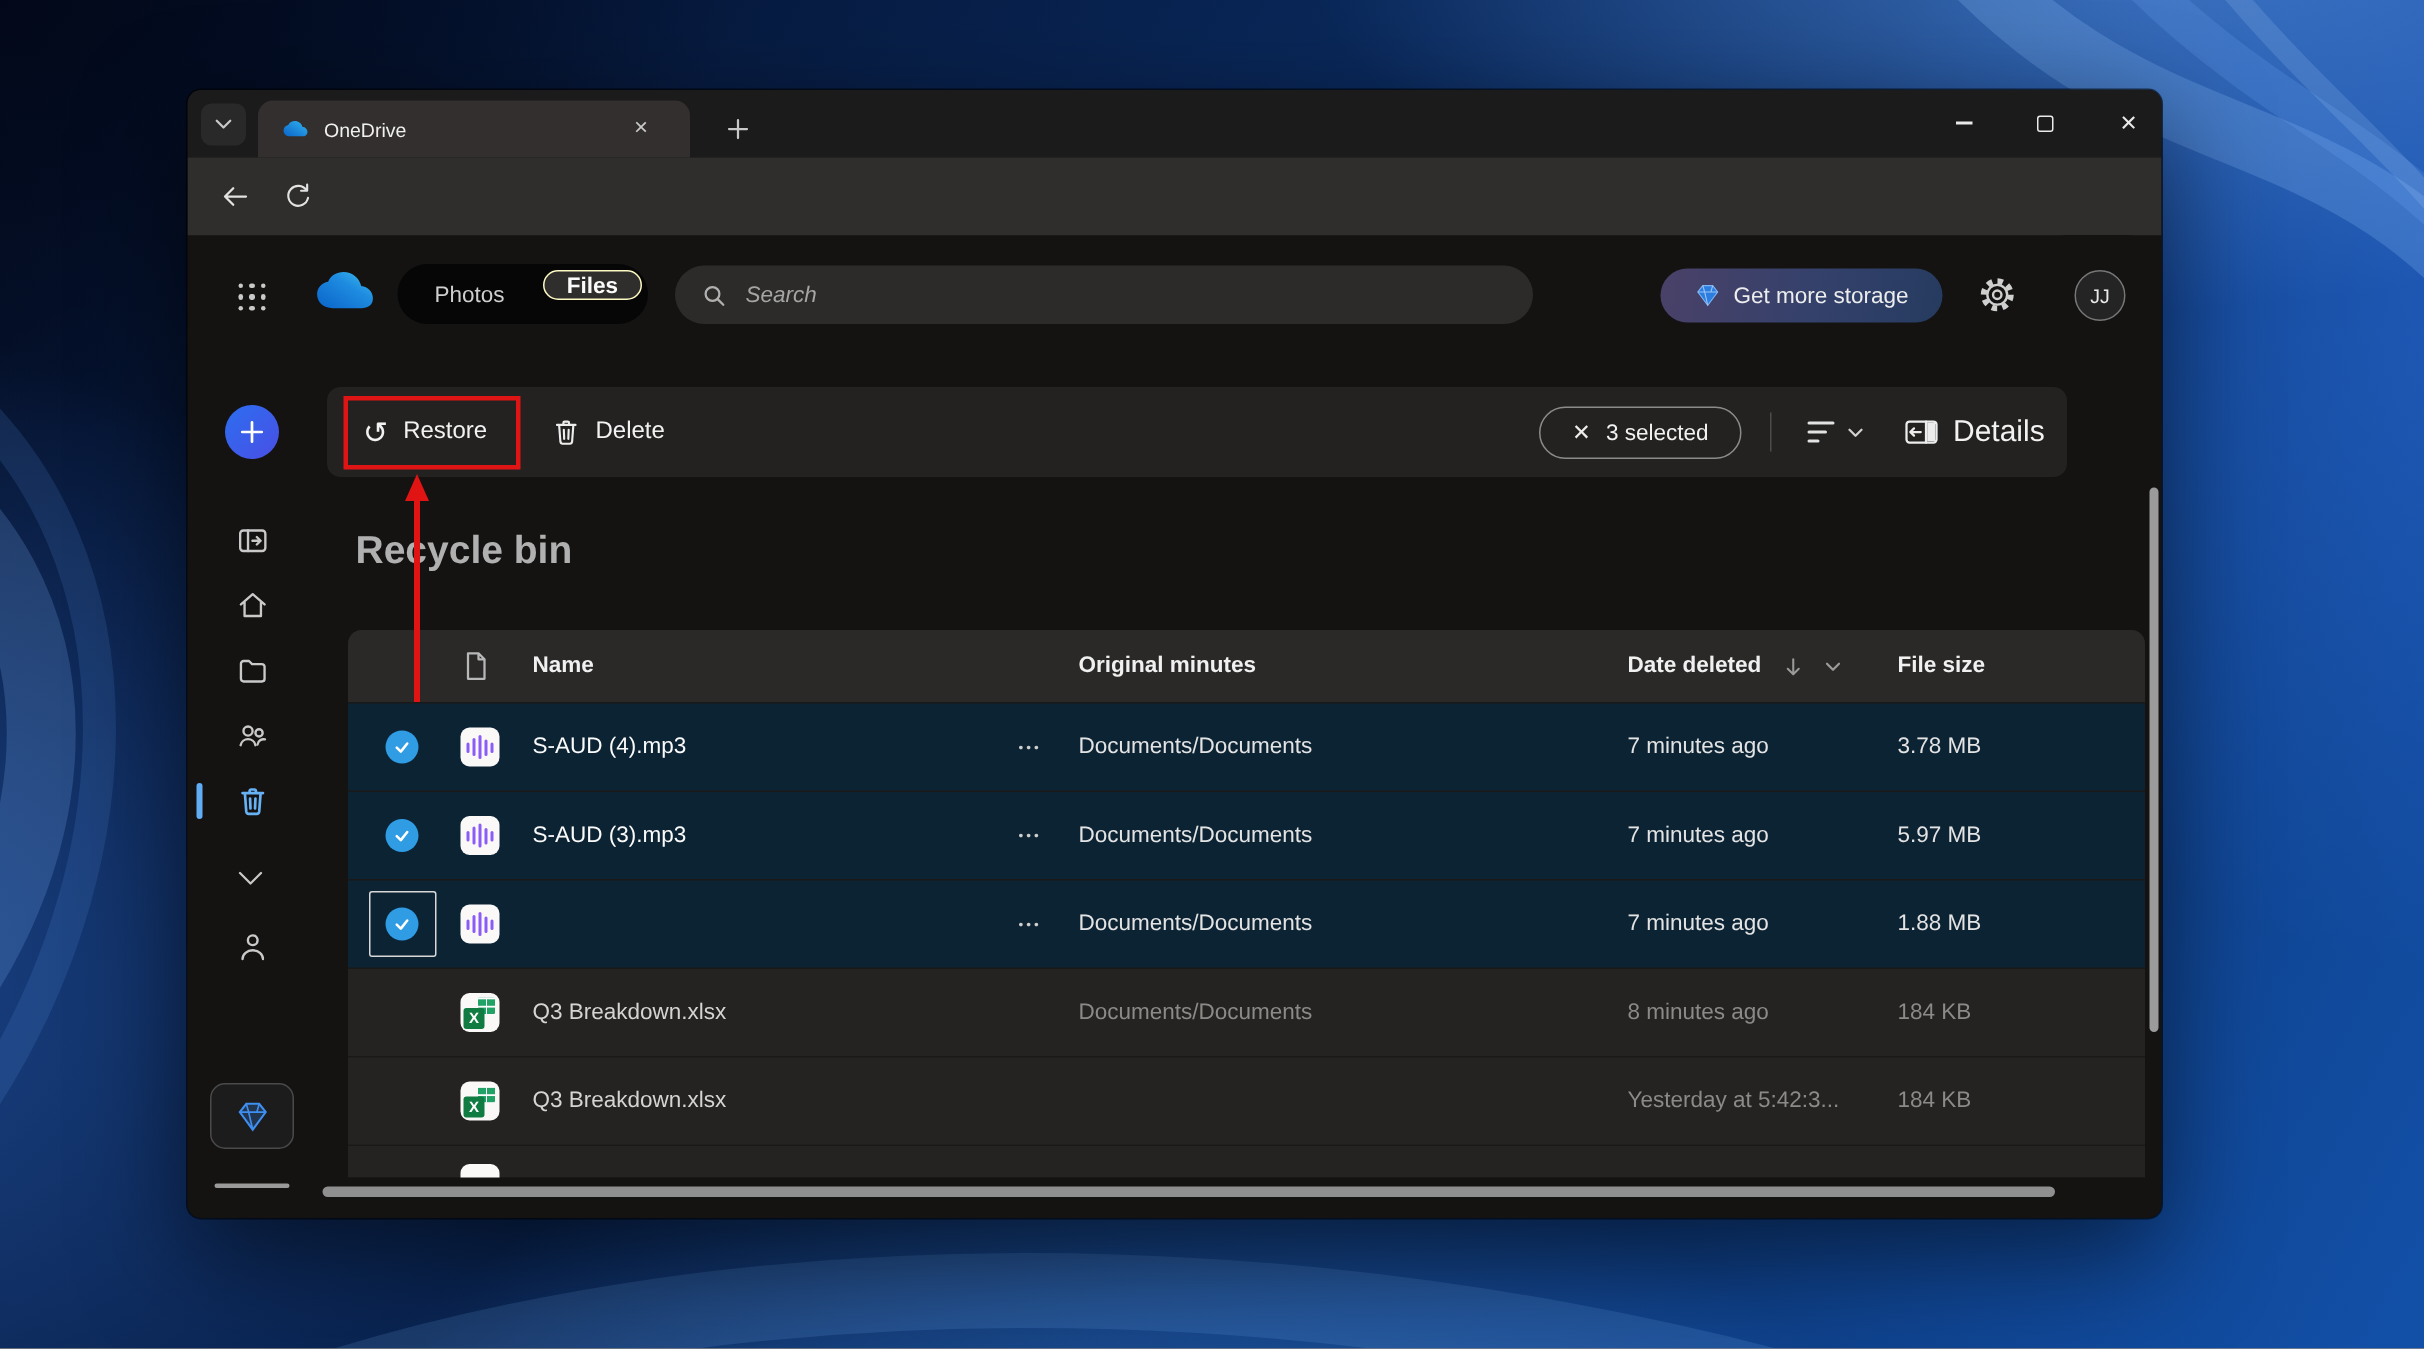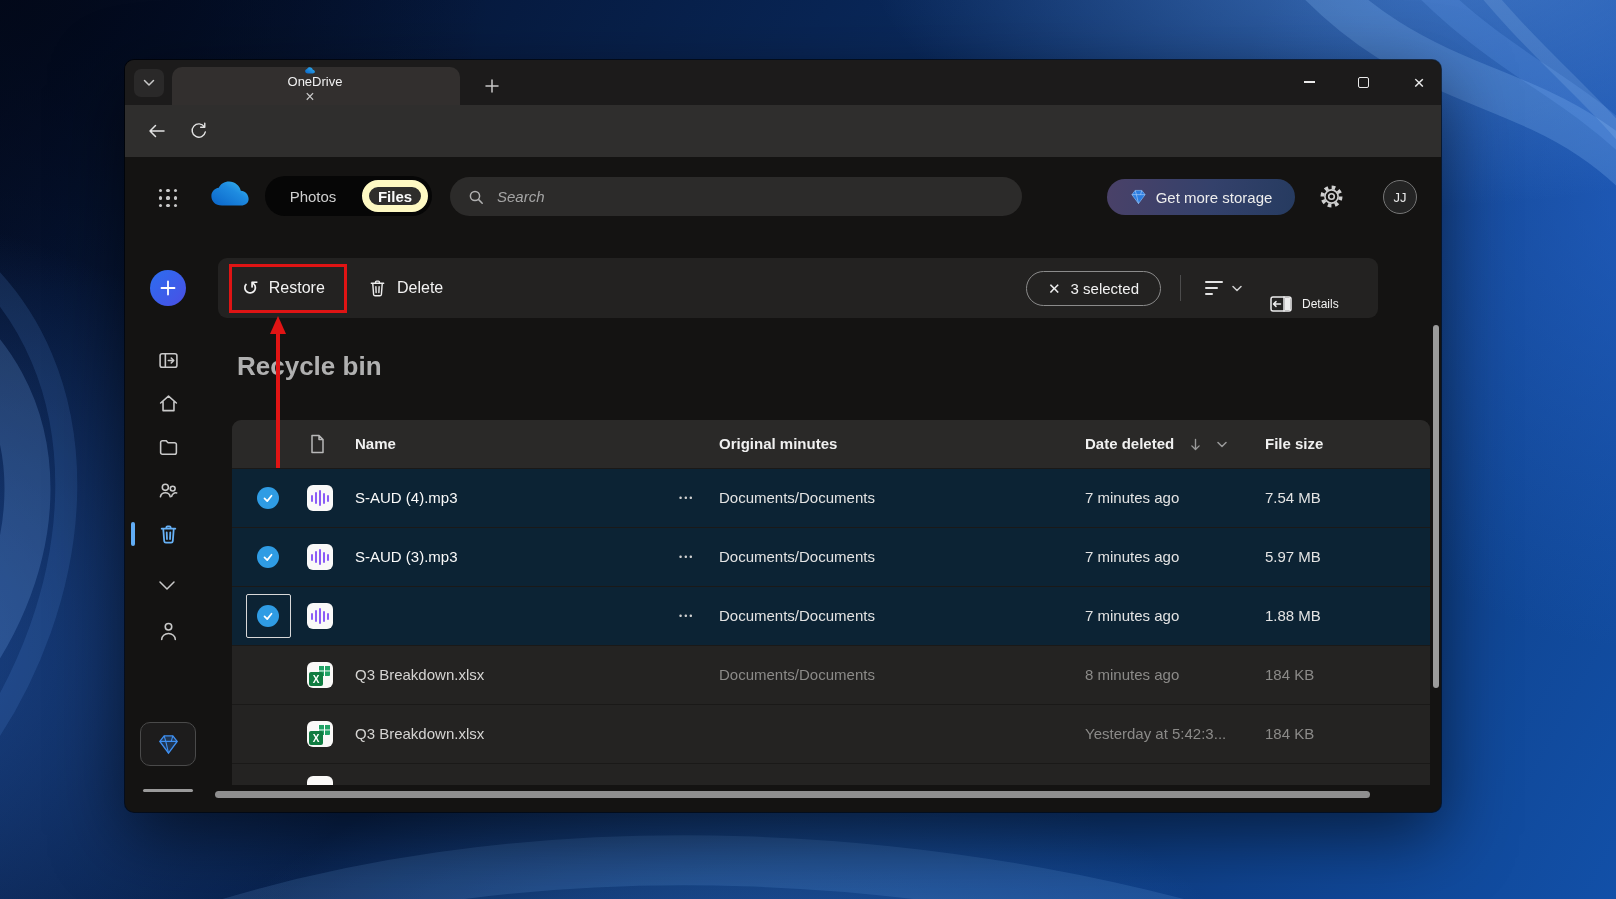--- a/index.html
+++ b/index.html
@@ -25,21 +25,21 @@
     border-radius:9px; overflow:hidden; background:#141312;
     box-shadow:0 24px 70px rgba(0,0,0,.55), 0 0 0 1px rgba(0,0,0,.6);
   }
   .abs{position:absolute;}
 
   
   .tabstrip{position:absolute; left:0; top:0; width:100%; height:45px; background:#1c1b1b;}
   .tab-dropdown{left:9px; top:9px; width:30px; height:28px; border-radius:7px; background:#2a2929;
     display:flex; align-items:center; justify-content:center;}
   .tab{left:47px; top:7px; width:288px; height:38px; background:#322f2e; border-radius:10px 10px 0 0;
-    display:flex; align-items:center; padding:0 28px 0 16px;flex-direction:column;}
+    display:flex; align-items:center; padding:0 28px 0 16px;}
   .tab-title{font-size:13px; color:#f0f0f0; margin-left:10px; flex:1;}
   .tab-close{color:#c9c9c9; font-size:16px; line-height:1;}
   .newtab{left:352px; top:11px; width:30px; height:30px; display:flex; align-items:center; justify-content:center;}
   .wc{top:3px; width:44px; height:38px; display:flex; align-items:center; justify-content:center;}
   .wc-min-bar{width:11px; height:2px; background:#eaeaea;}
   .wc-max-box{width:11px; height:11px; border:1.4px solid #eaeaea; border-radius:2px;}
   .wc-close-x{color:#eaeaea; font-size:19px; line-height:1;}
 
   
   .btoolbar{position:absolute; left:0; top:45px; width:100%; height:52px; background:#2f2e2d;}
@@ -57,22 +57,22 @@
     display:flex; align-items:flex-end; justify-content:center; overflow:hidden;}
 
   
   .od-header{position:absolute; left:0; top:97px; width:100%; height:72px; background:#141312;}
   .waffle{left:32px; top:127px; width:22px; height:22px; display:grid;
     grid-template-columns:repeat(3,1fr); grid-template-rows:repeat(3,1fr); place-items:center;}
   .waffle i{width:3.2px; height:3.2px; background:#c9c9c9; border-radius:50%;}
   .toggle{left:140px; top:116px; width:167px; height:40px; border-radius:20px; background:#060606;
     display:flex; align-items:center;}
   .toggle-photos{width:96px; text-align:center; color:#cfcfcf; font-size:15px;}
-  .toggle-files{position:absolute; left:97px; top:4px; width:66px; height:32px; border-radius:16px;
-    background:#2f2e2c; border:7px solid #fef9c3; color:#fafafa; font-size:15px; font-weight:bold;
+  .toggle-files{position:absolute; left:97px; top:4px; width:66px; height:20px; border-radius:16px;
+    background:#2f2e2c; border:1px solid #fef9c3; color:#fafafa; font-size:15px; font-weight:bold;
     display:flex; align-items:center; justify-content:center;}
   .searchbar{left:325px; top:117px; width:572px; height:39px; border-radius:20px; background:#2c2b2a;
     display:flex; align-items:center; padding-left:18px; gap:13px;}
   .search-ph{color:#a5a5a5; font-size:15px;font-style:italic;}
   .storage-pill{left:982px; top:119px; width:188px; height:36px; border-radius:18px;
     background:linear-gradient(100deg,#4a4168 0%,#34416b 55%,#263b60 100%);
     display:flex; align-items:center; justify-content:center; gap:9px;}
   .storage-label{color:#ededed; font-size:15px;}
   .od-avatar{left:1258px; top:120px; width:34px; height:34px; border-radius:50%; background:#242424;
     border:1px solid #767676; color:#e9e9e9; font-size:13px; display:flex; align-items:center; justify-content:center;}
@@ -94,22 +94,22 @@
   .undo-glyph{font-size:20px; line-height:1; color:#f2f2f2; font-family:"DejaVu Sans",sans-serif;}
   .sel-pill{position:absolute; left:808px; top:13px; width:135px; height:35px; border-radius:18px;
     border:1px solid #8b8b8b; display:flex; align-items:center; justify-content:center; gap:10px;
     color:#f2f2f2; font-size:15px;}
   .sel-x{font-size:15px; color:#ededed; line-height:1;}
   .cmd-divider{position:absolute; left:962px; top:17px; width:1px; height:26px; background:#4c4c4c;}
   .sort-group{position:absolute; left:987px; top:14px; display:flex; align-items:center; gap:9px; height:32px;}
   .sort-lines{display:flex; flex-direction:column; gap:4px;}
   .sort-lines i{display:block; height:2px; background:#e3e3e3; border-radius:1px;}
   .sort-lines i:nth-child(1){width:18px;} .sort-lines i:nth-child(2){width:13px;} .sort-lines i:nth-child(3){width:8px;}
-  .details-btn{position:absolute; left:1052px; top:26px; display:flex; align-items:center; gap:10px;
-    color:#f2f2f2; font-size:12px; height:40px;}
+  .details-btn{position:absolute; left:1052px; top:10px; display:flex; align-items:center; gap:10px;
+    color:#f2f2f2; font-size:20px; height:40px;}
 
   
   .anno-box{left:104px; top:204px; width:118px; height:49px; border:3px solid #df1414; z-index:50;}
   .anno-line{left:151px; top:273px; width:4px; height:135px; background:#e11414; z-index:50;}
   .anno-head{left:145px; top:256px; width:0; height:0; z-index:50;
     border-left:8px solid transparent; border-right:8px solid transparent; border-bottom:18px solid #e11414;}
 
   
   .page-title{left:112px; top:291px; font-size:26px; font-weight:600; color:#b0b0b0;}
 
@@ -418,21 +418,21 @@
             <i></i>
             <i></i>
             <i></i>
             <i></i>
           </span>
         </div>
       <span class="cell c-name">S-AUD (4).mp3</span>
       <span class="cell c-more row-more">•••</span>
       <span class="cell c-loc">Documents/Documents</span>
       <span class="cell c-date">7 minutes ago</span>
-      <span class="cell c-size">7.54 MB</span>
+      <span class="cell c-size">3.78 MB</span>
     </div>
 
     <div class="row sel" style="top:108px">
       <div class="checkbox">
         <svg width="14" height="14" viewBox="0 0 18 18" class="s" style="color:#fff; stroke-width:2.2">
             <polyline points="4.5,9.5 8,13 13.5,6"></polyline>
           </svg>
       </div>
       <div class="file-badge">
           <span class="wave">

